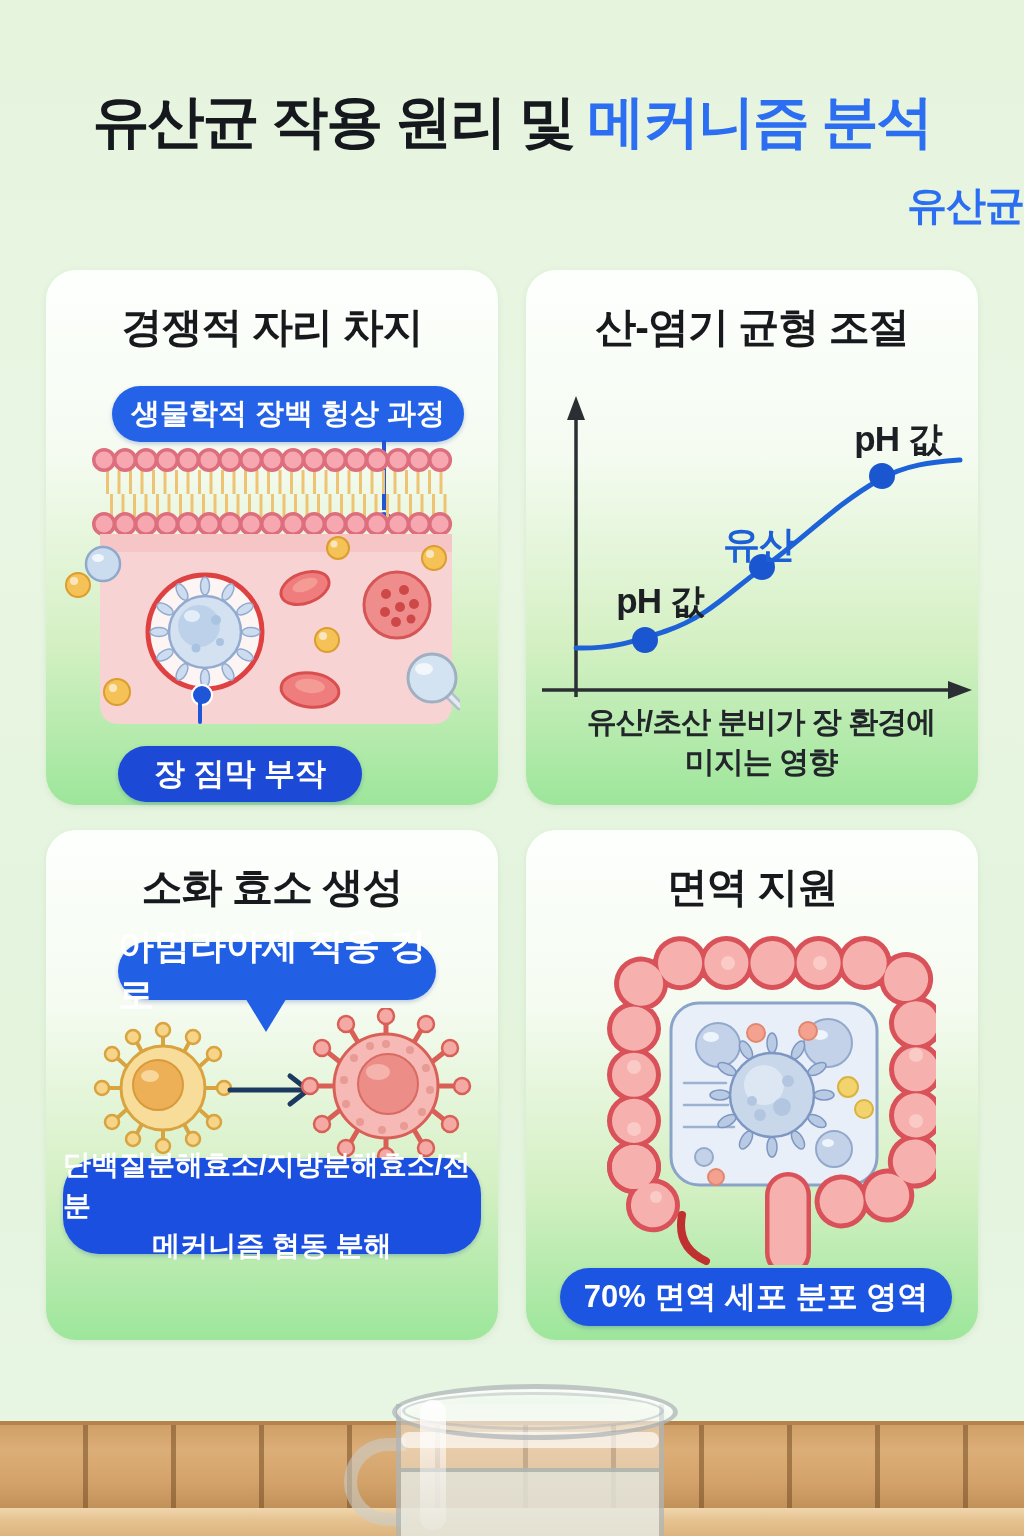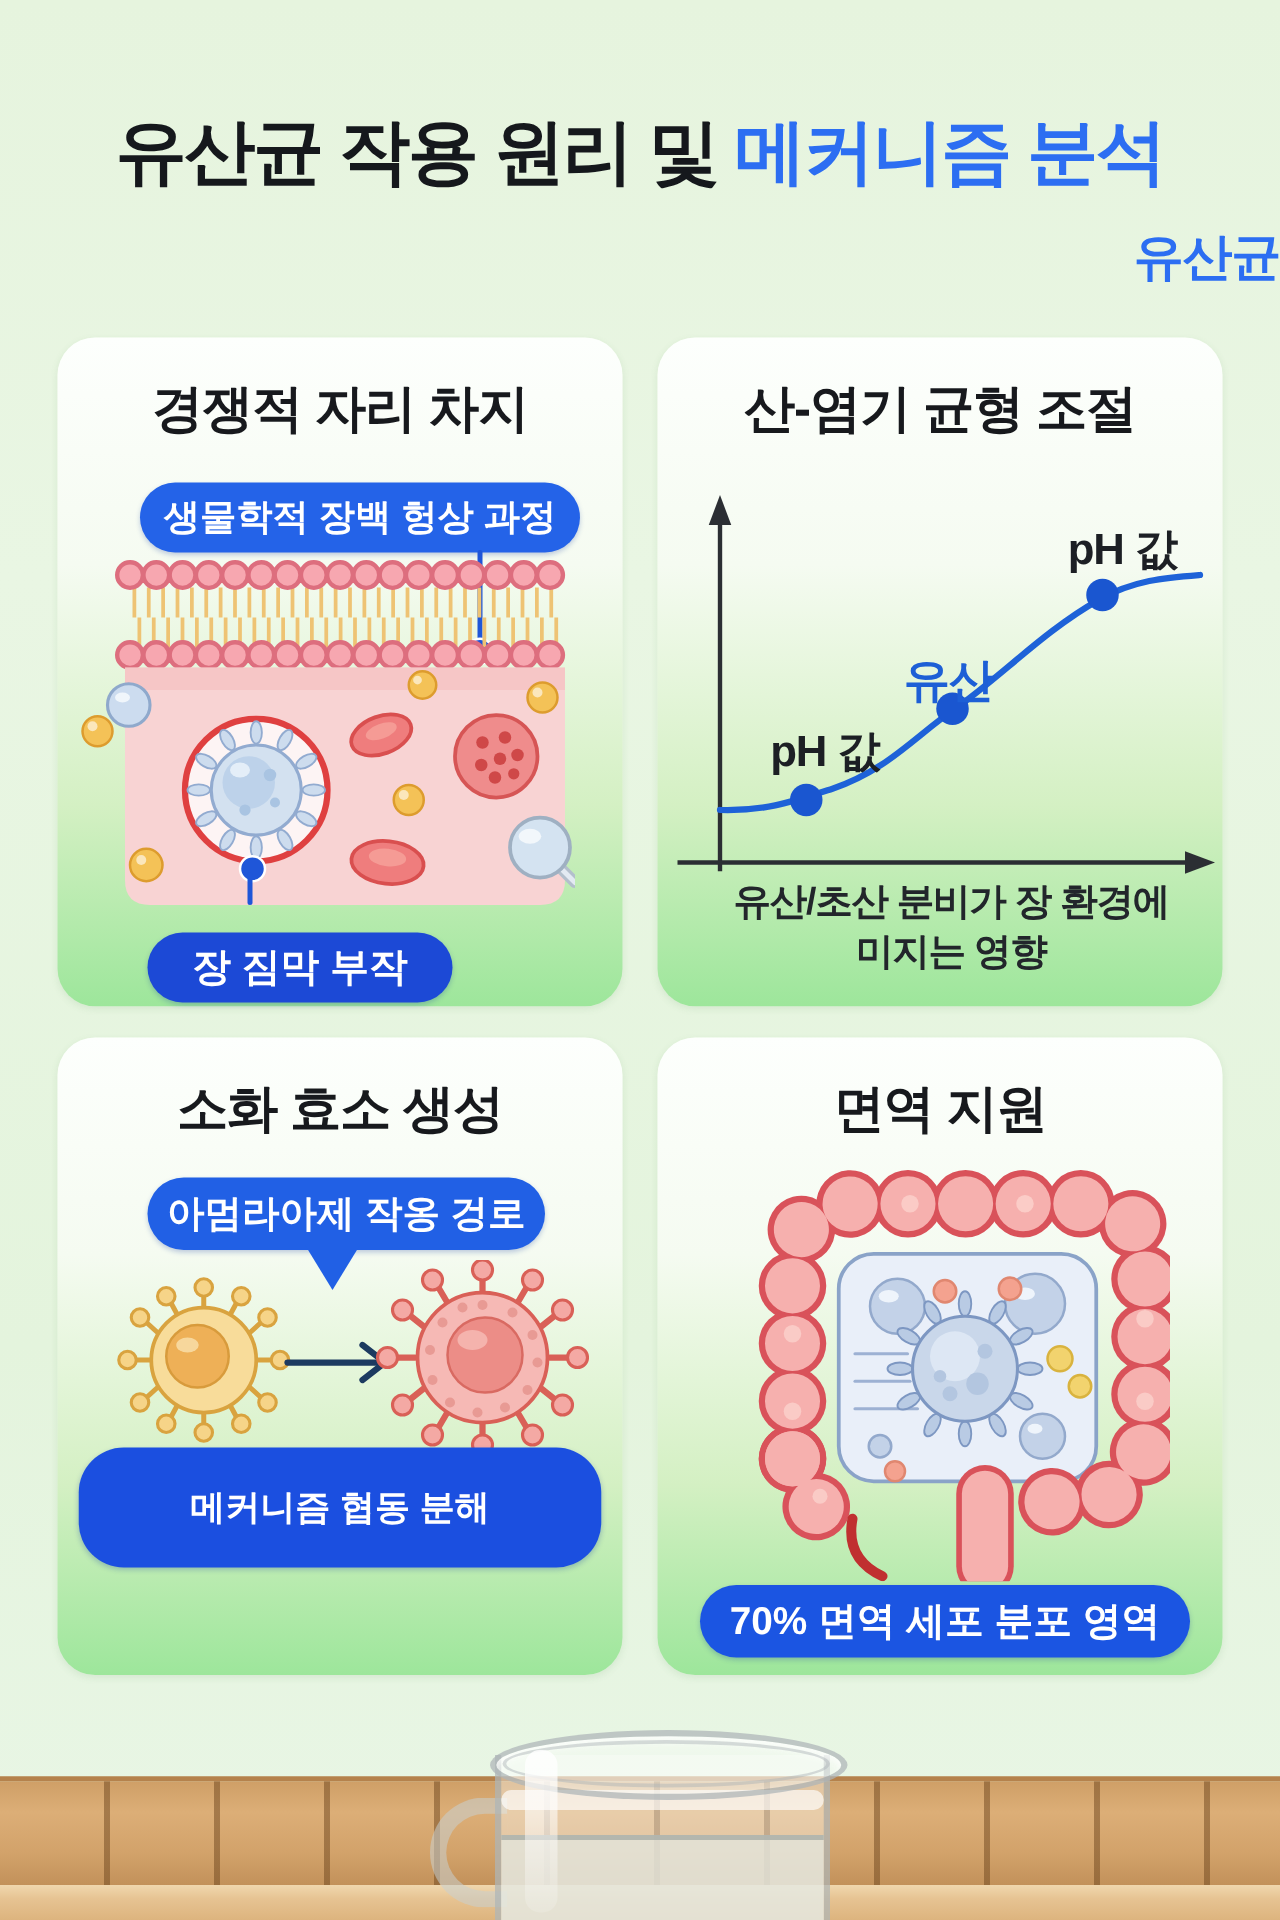--- a/index.html
+++ b/index.html
@@ -233,21 +233,21 @@
 
   <div class="abs chart-caption">
     <div>유산/초산 분비가 장 환경에</div>
     <div>미지는 영향</div>
   </div>
 </div>
 
 <div class="abs panel" id="panel-enzyme">
   <div class="abs panel-title">소화 효소 생성</div>
 
-  <div class="abs pill" style="left:72px;top:112px;width:318px;height:58px;background:#2160e5;font-size:30px;">아멈라아제 작옹 겅로</div>
+  <div class="abs pill" style="left:72px;top:112px;width:318px;height:58px;background:#2160e5;font-size:36px;">아멈라아제 작옹 겅로</div>
   <div class="abs bubble-tail" style="left:198px;top:166px;"></div>
 
   <svg class="abs" style="left:2px;top:178px;" width="448" height="170" viewBox="0 0 448 170">
 
     <g>
       <g stroke="#d9a33f" stroke-width="4" stroke-linecap="round">
         <line x1="115" y1="38" x2="115" y2="24"></line>
           <line x1="136" y1="44" x2="143" y2="31"></line>
         <line x1="152" y1="58" x2="163" y2="48"></line>
           <line x1="158" y1="80" x2="173" y2="80"></line>
@@ -327,20 +327,21 @@
         <circle cx="296" cy="72" r="4"></circle>
           <circle cx="306" cy="50" r="4"></circle>
           <circle cx="322" cy="38" r="4"></circle>
       </g>
       <circle cx="340" cy="76" r="30" fill="#ec8d87" stroke="#d96a62" stroke-width="2"></circle>
       <ellipse cx="330" cy="64" rx="12" ry="8" fill="#f5b3ad"></ellipse>
     </g>
   </svg>
 
   <div class="abs pill" style="left:17px;top:328px;width:418px;height:96px;border-radius:36px;background:#1b4fe0;font-size:28px;flex-direction:column;line-height:1.45;">
+    <div>단백질분해효소/지방분해효소/전분</div>
     <div>메커니즘 협동 분해</div>
   </div>
 </div>
 
 <div class="abs panel" id="panel-immune">
   <div class="abs panel-title">면역 지원</div>
 
   <svg class="abs" style="left:50px;top:85px;" width="360" height="350" viewBox="0 0 360 350">
 
     <rect x="95" y="88" width="206" height="182" rx="28" fill="#e9eff9" stroke="#8aa3c8" stroke-width="3"></rect>

